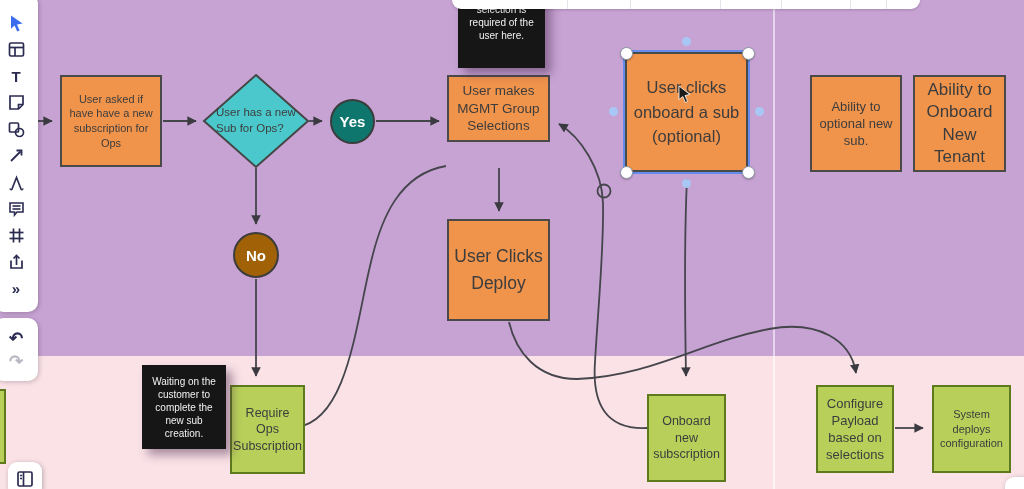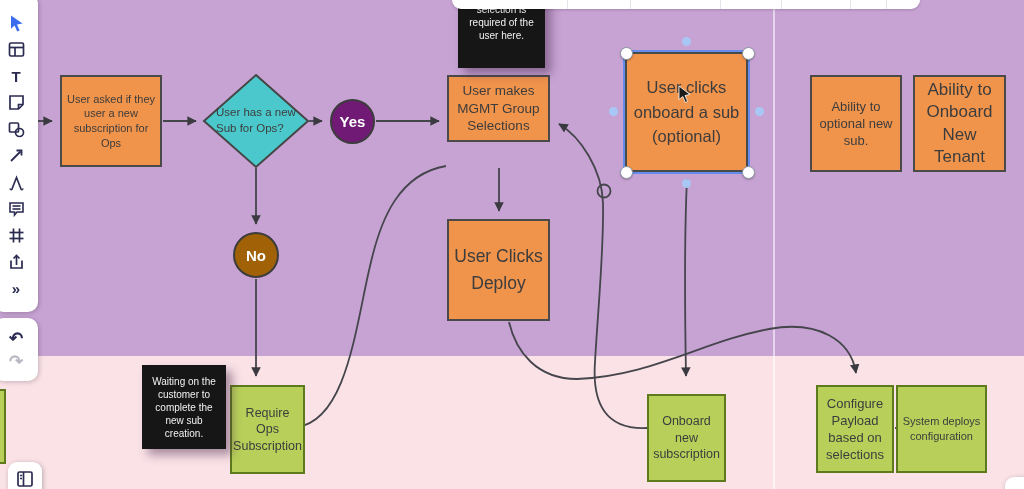--- a/index.html
+++ b/index.html
@@ -107,25 +107,25 @@
       <path d="M 499 168 L 499 211" marker-end="url(#arr)"></path>
       <path d="M 687 179 C 684 240 685 320 686 376" marker-end="url(#arr)"></path>
       <path d="M 509 322 C 516 352 537 379 577 379 C 652 376 704 341 769 329 C 818 320 851 340 856 373" marker-end="url(#arr)"></path>
       <path d="M 647 428 C 606 430 592 404 595 362 C 598 308 604 250 603 203 C 602 170 581 137 559 124" marker-end="url(#arr)"></path>
       <circle cx="604" cy="191" r="6.5"></circle>
       <path d="M 895 428 L 923 428" marker-end="url(#arr)"></path>
     </g>
     <polygon points="256,75 308,121 256,167 204,121" fill="#4bc8cb" stroke="#454545" stroke-width="2"></polygon>
   </svg>
 
-  <div class="node" style="left:60px;top:75px;width:102px;height:92px;font-size:11px;">User asked if they user a new subscription for Ops</div>
+  <div class="node" style="left:60px;top:75px;width:102px;height:92px;font-size:11px;">User asked if have have a new subscription for Ops</div>
 
   <div class="diamond-label" style="left:216px;top:83px;width:80px;height:76px;font-size:11.5px;">User has a new Sub for Ops?</div>
 
-  <div class="circle" style="left:330px;top:99px;width:45px;height:45px;background:#701a75;">Yes</div>
+  <div class="circle" style="left:330px;top:99px;width:45px;height:45px;background:#0f766e;">Yes</div>
 
   <div class="circle" style="left:233px;top:232px;width:46px;height:46px;background:#a16207;">No</div>
 
   <div class="node" style="left:447px;top:75px;width:103px;height:67px;font-size:13.5px;text-align:center;">User makes MGMT Group Selections</div>
 
   <div class="node" id="sel-box" style="left:625px;top:52px;width:123px;height:120px;">User clicks onboard a sub (optional)</div>
 
   <div class="handle" style="left:620px;top:47px;"></div>
   <div class="handle" style="left:742px;top:47px;"></div>
   <div class="handle" style="left:620px;top:166px;"></div>
@@ -143,21 +143,21 @@
   <div class="node" style="left:913px;top:75px;width:93px;height:97px;font-size:17px;">Ability to Onboard New Tenant</div>
 
   <div class="node" style="left:447px;top:219px;width:103px;height:102px;font-size:17.5px;line-height:1.55;">User Clicks Deploy</div>
 
   <div class="node green" style="left:230px;top:385px;width:75px;height:89px;font-size:12.5px;">Require Ops Subscription</div>
 
   <div class="node green" style="left:647px;top:394px;width:79px;height:88px;font-size:12.5px;">Onboard new subscription</div>
 
   <div class="node green" style="left:816px;top:385px;width:78px;height:88px;font-size:13px;">Configure Payload based on selections</div>
 
-  <div class="node green" style="left:896px;top:385px;width:91px;height:88px;font-size:11px;">System deploys configuration</div>
+  <div class="node green" style="left:932px;top:385px;width:79px;height:88px;font-size:11px;">System deploys configuration</div>
 
   <div class="note" style="left:458px;top:-16px;width:87px;height:84px;">more complex selection is required of the user here.</div>
 
   <div class="note" style="left:142px;top:365px;width:84px;height:84px;align-items:center;">Waiting on the customer to complete the new sub creation.</div>
 
   <div id="edge-shape"></div>
 
   <div id="context-bar">
     <span class="div" style="left:115px;"></span>
     <span class="div" style="left:178px;"></span>

